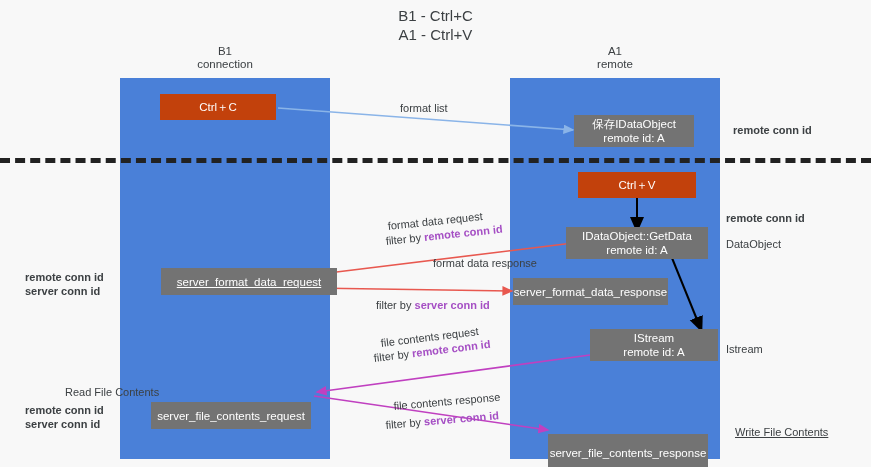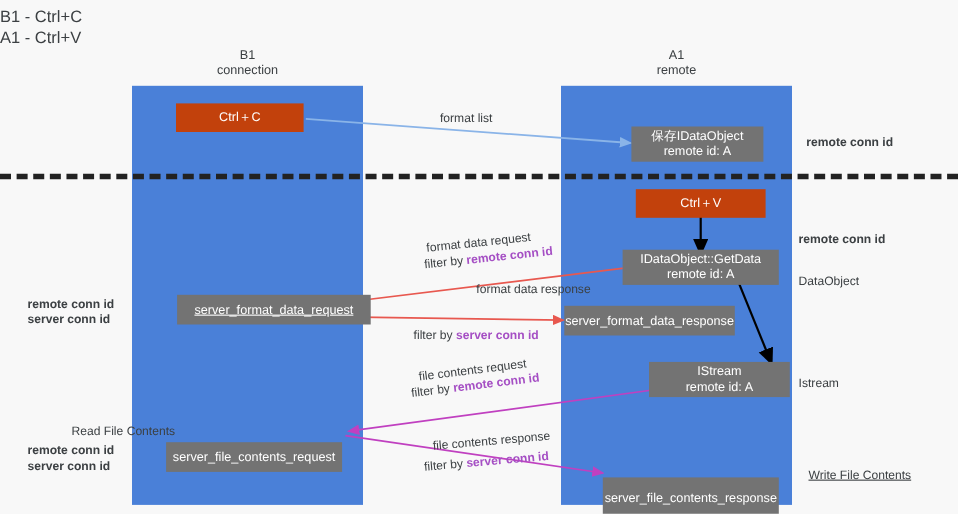--- a/index.html
+++ b/index.html
@@ -10,21 +10,21 @@
     overflow:hidden;
   }
   #stage{position:relative;width:871px;height:467px;}
 
   .lane{position:absolute;background:#4a80d8;}
   .lane-b1{left:120px;top:78px;width:210px;height:381px;}
   .lane-a1{left:510px;top:78px;width:210px;height:381px;}
 
   .title{
     position:absolute;left:0;top:6px;width:871px;
-    text-align:left;font-size:15px;color:#3c4043;line-height:19px;
+    text-align:center;font-size:15px;color:#3c4043;line-height:19px;
     white-space:pre-line;
   }
 
   .lane-head{
     position:absolute;text-align:center;font-size:11.5px;
     color:#3c4043;line-height:13px;white-space:pre-line;
   }
   .head-b1{left:120px;top:45px;width:210px;}
   .head-a1{left:510px;top:45px;width:210px;}
 
@@ -144,21 +144,21 @@
   </div>
 
   <div class="mid-label" style="left:393px;top:399px;transform:rotate(-5deg);transform-origin:left top;">file contents response</div>
   <div class="mid-label" style="left:385px;top:418px;transform:rotate(-5deg);transform-origin:left top;">
     <span>filter by </span><span class="purple">server conn id</span>
   </div>
 
   <div class="side-label side-strong purple" style="left:733px;top:123px;">remote conn id</div>
 
   <div class="side-label side-strong purple" style="left:726px;top:211px;">remote conn id</div>
-  <div class="side-label" style="left:726px;top:249px;">DataObject</div>
+  <div class="side-label" style="left:726px;top:237px;">DataObject</div>
 
   <div class="side-label" style="left:726px;top:342px;">Istream</div>
 
   <div class="side-label" style="left:735px;top:425px;text-decoration:underline;">Write File Contents</div>
 
   <div class="side-label side-strong purple" style="left:25px;top:270px;">remote conn id</div>
   <div class="side-label side-strong green-t" style="left:25px;top:284px;">server conn id</div>
 
   <div class="side-label" style="left:25px;top:385px;padding-left:40px;">Read File Contents</div>
   <div class="side-label side-strong purple" style="left:25px;top:403px;">remote conn id</div>

